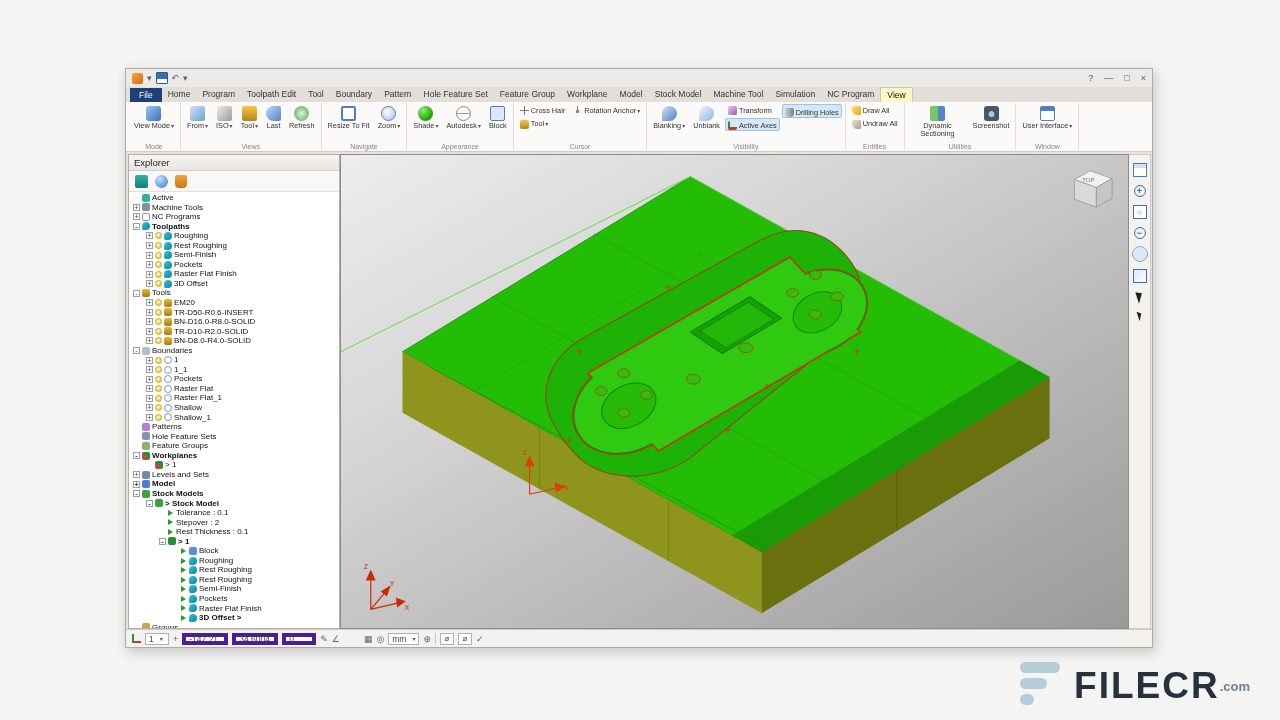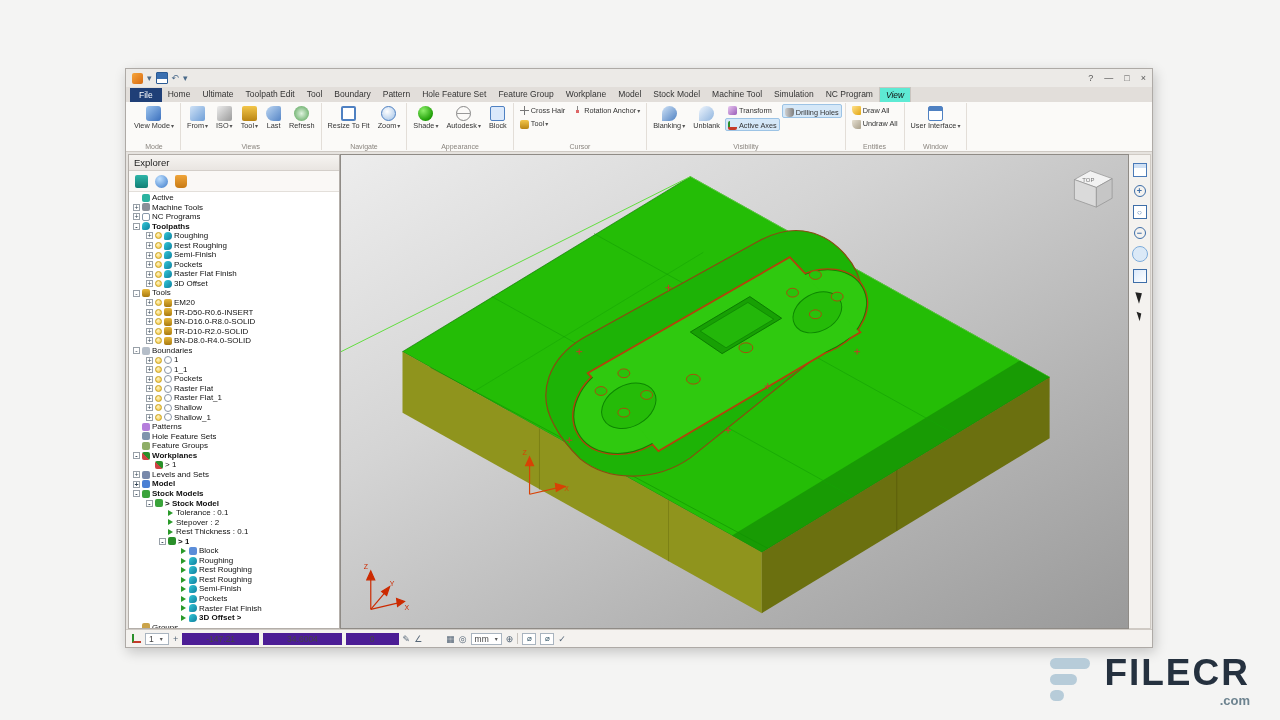--- a/index.html
+++ b/index.html
@@ -12,21 +12,21 @@
   .app-ic{width:11px;height:11px;border-radius:2px;background:linear-gradient(135deg,#f6a63c,#d86a10);}
   .save-ic{width:10px;height:10px;border-radius:1px;background:linear-gradient(#3a6fb0 55%,#fff 55%);border:1px solid #2a5a94;}
   .glyph{font-size:9px;color:#4a6a8a;line-height:10px;}
   .title{position:absolute;left:0;right:0;text-align:center;font-size:9px;color:#3c3c3c;}
   .wctrl{margin-left:auto;display:flex;gap:11px;z-index:2;}
   .wbtn{font-size:9px;color:#555;line-height:12px;}
   
   .tabstrip{height:15px;display:flex;align-items:flex-end;background:#e2deda;padding-left:4px;flex:0 0 auto;}
   .tabs{display:flex;}
   .tab{font-size:8.5px;padding:2px 6px 2px;color:#333;white-space:nowrap;}
-  .tab.active{background:#5eead4;border:1px solid #c9c4bf;border-bottom:none;color:#111;font-style:italic;}
+  .tab.active{background:#fef9c3;border:1px solid #c9c4bf;border-bottom:none;color:#111;}
   .tab.file{background:#1f3f77;color:#fff;padding:2px 9px;}
   
   .ribbon{height:47px;background:#fbfaf8;border-bottom:1px solid #cfcac4;display:flex;align-items:stretch;padding:1px 2px;flex:0 0 auto;}
   .rgroup{display:flex;flex-direction:column;border-right:1px solid #e3ded8;padding:1px 3px 0;}
   .rbody{flex:1;display:flex;flex-flow:column wrap;align-content:flex-start;height:35px;gap:0 2px;}
   .rcaption{font-size:7px;color:#8a857f;text-align:center;padding:1px 2px 0;white-space:nowrap;}
   .rbtn{border:1px solid transparent;border-radius:2px;color:#333;}
   .rbtn.big{display:flex;flex-direction:column;align-items:center;height:35px;padding:0 2px;max-width:54px;text-align:center;}
   .big .ric{width:15px;height:15px;margin:1px 0;flex:0 0 auto;}
   .rtext{font-size:7.3px;line-height:1.08;}
@@ -104,35 +104,35 @@
   .vi-views{border:1px solid #4a7ab8;background:linear-gradient(#cfe0f4 30%,#fff 30%);}
   .vi-round{border:1.5px solid #3e6ea8;border-radius:50%;width:12px;height:12px;font-size:9px;color:#3e6ea8;font-weight:bold;}
   .vi-frame{border:1px solid #3e6ea8;background:#fff;font-size:8px;color:#3e6ea8;}
   .vi-sphere{background:radial-gradient(circle at 35% 30%,#9bf27b,#17a005 60%,#0b6b02);border-radius:50%;}
   .vi-cube{border: 1.5px solid #3e6ea8;background:linear-gradient(135deg,#dbe9fb,#fff);}
   .vi-cursor{width:0;height:0;border-left:6px solid #222;border-top:3px solid transparent;border-bottom:9px solid transparent;transform:rotate(-18deg);}
   .vi-cursor.sm{border-left-width:4px;border-bottom-width:7px;}
   
   .statusbar{height:17px;flex:0 0 auto;background:#f4f2ef;border-top:1px solid #cfcac4;display:flex;align-items:center;gap:4px;padding:0 6px;font-size:8.5px;color:#444;}
   .s-axes{width:9px;height:9px;border-left:2px solid #2a8f2a;border-bottom:2px solid #c43a2a;box-sizing:border-box;}
-  .sfield{background:#fff;border:6px solid #4c1d95;height:12px;box-sizing:border-box;min-width:46px;padding:0 18px;display:flex;align-items:center;}
+  .sfield{background:#fff;border:4px solid #4c1d95;height:12px;box-sizing:border-box;min-width:46px;padding:0 3px;display:flex;align-items:center;}
   .sfield.sm{min-width:34px;}
   .scombo{background:#fff;border:1px solid #a9b4bf;height:12px;box-sizing:border-box;padding:0 3px;display:flex;align-items:center;gap:5px;min-width:24px;}
   .sbtn{background:#fff;border:1px solid #a9b4bf;height:12px;width:14px;box-sizing:border-box;display:flex;align-items:center;justify-content:center;font-size:8px;color:#356;}
   .sico{font-size:9px;color:#567;line-height:12px;}
   .sgap{width:16px;}
   .sdiv{width:1px;height:11px;background:#c8c3bd;}
   
   .watermark{position:absolute;right:30px;bottom:12px;display:flex;align-items:center;gap:12px;}
   .wm-logo{position:relative;width:42px;height:46px;}
   .wm-bar{position:absolute;left:0;height:11px;border-radius:6px;background:#b7ccd9;}
   .wm-b1{top:0;width:40px;}
   .wm-b2{top:16px;width:27px;}
   .wm-b3{top:32px;width:14px;}
-  .wm-textcol{display:flex;flex-direction:column;align-items:flex-end;}
+  .wm-textcol{display:flex;flex-direction:row;align-items:center;}
   .wm-brand{font-size:37px;font-weight:bold;letter-spacing:2px;color:#25313f;line-height:1;}
   .wm-com{font-size:13px;font-weight:bold;color:#6d838f;margin-top:2px;}
 </style>
 </head>
 <body>
 
 <div class="page">
   <div class="appwin">
 
     <div class="titlebar">
@@ -154,21 +154,21 @@
           <span class="wbtn">×</span>
         </div>
     </div>
 
     <div class="tabstrip">
       <div class="tab file">File</div>
       <div class="tabs">
 
           <div class="tab"><span>Home</span></div>
 
-          <div class="tab"><span>Ultimate</span></div>
+          <div class="tab"><span>Program</span></div>
 
           <div class="tab"><span>Toolpath Edit</span></div>
 
           <div class="tab"><span>Tool</span></div>
 
           <div class="tab"><span>Boundary</span></div>
 
           <div class="tab"><span>Pattern</span></div>
 
           <div class="tab"><span>Hole Feature Set</span></div>
@@ -333,20 +333,35 @@
               </div>
 
               <div class="rbtn small">
                 <span class="ric ic-undraw"></span>
                 <span class="rtext"><span>Undraw All</span></span>
               </div>
             </div>
           <div class="rcaption">Entities</div>
         </div>
 
+        <div class="rgroup">
+          <div class="rbody">
+
+              <div class="rbtn big">
+                <span class="ric ic-section"></span>
+                <span class="rtext"><span>Dynamic Sectioning</span></span>
+              </div>
+
+              <div class="rbtn big">
+                <span class="ric ic-shot"></span>
+                <span class="rtext"><span>Screenshot</span></span>
+              </div>
+            </div>
+          <div class="rcaption">Utilities</div>
+        </div>
 
         <div class="rgroup">
           <div class="rbody">
 
               <div class="rbtn big">
                 <span class="ric ic-ui"></span>
                 <span class="rtext"><span>User Interface</span><span class="caret">▾</span></span>
               </div>
             </div>
           <div class="rcaption">Window</div>

